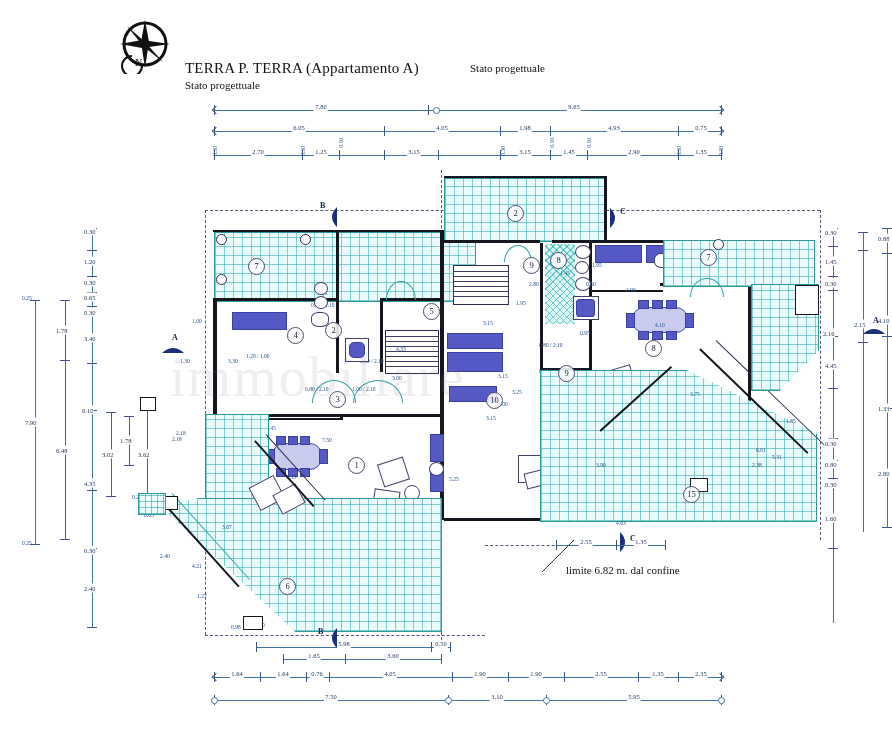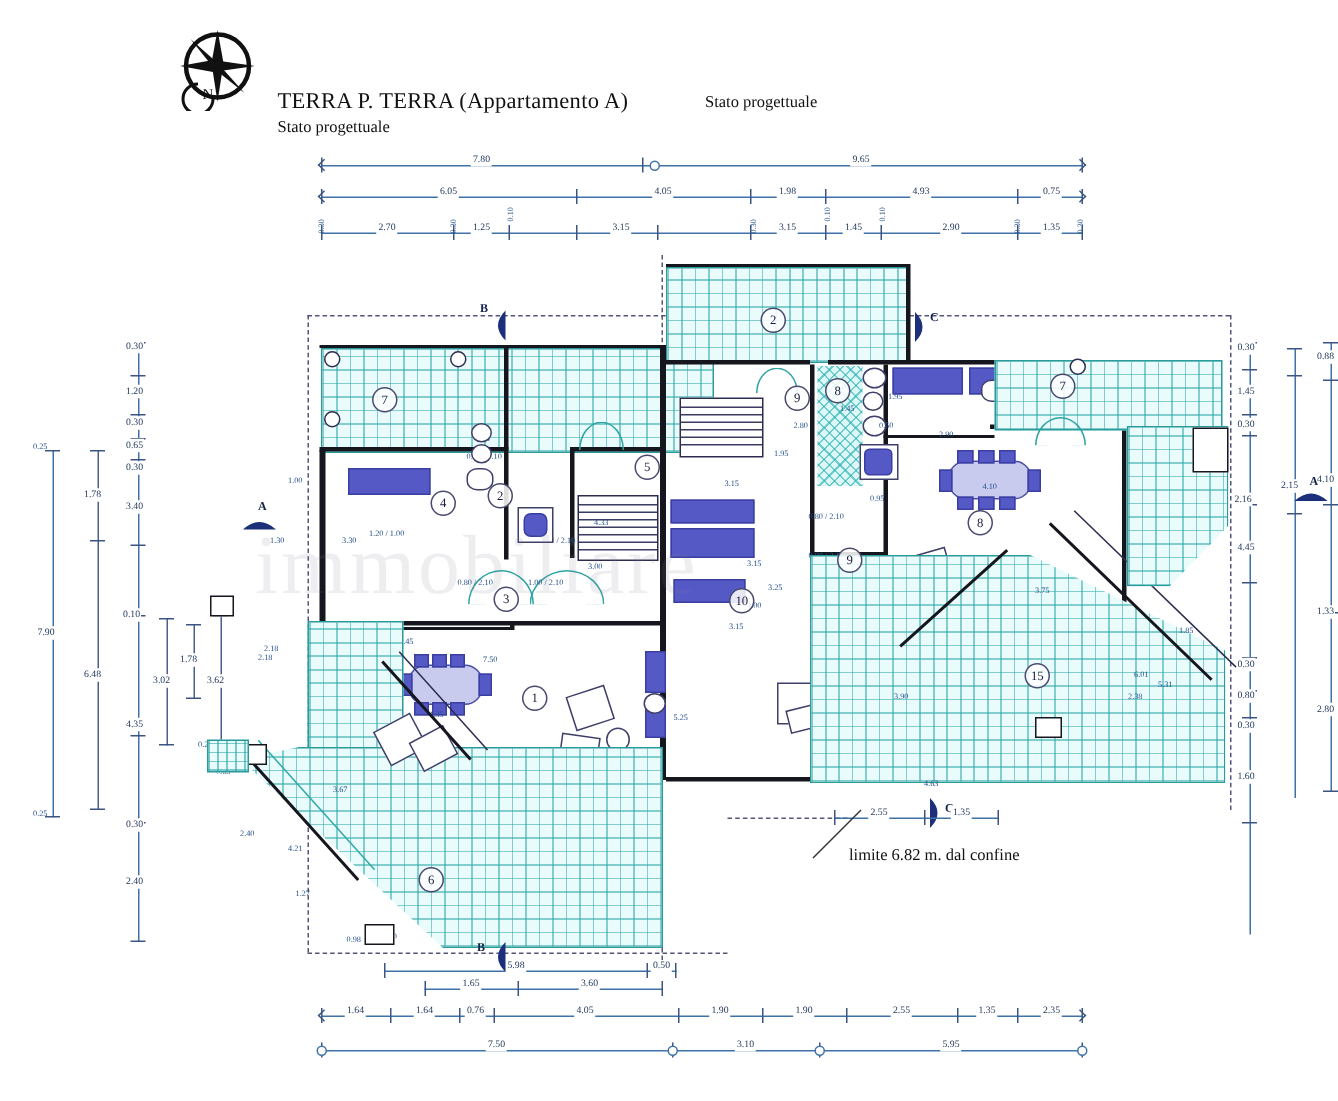--- a/index.html
+++ b/index.html
@@ -528,21 +528,21 @@
   <div class="smalltxt" style="left:528px;top:470px;">0.75</div>
   <div class="furn out" style="left:547px;top:426px;width:28px;height:24px;"></div>
   <div class="furn out" style="left:518px;top:455px;width:42px;height:26px;"></div>
   <div class="furn out" style="left:525px;top:470px;width:28px;height:14px;transform:rotate(-14deg);"></div>
 
   <div class="furn out" style="left:604px;top:368px;width:28px;height:24px;transform:rotate(-16deg);"></div>
   <div class="furn out" style="left:620px;top:397px;width:26px;height:24px;transform:rotate(6deg);"></div>
   <div class="furn out" style="left:608px;top:391px;width:14px;height:14px;border-radius:50%;"></div>
 
   <div class="terrace" style="left:540px;top:370px;width:275px;height:150px;clip-path:polygon(0% 0%, 53% 0%, 100% 42%, 100% 100%, 0% 100%);"></div>
-  <div class="roomnum" style="left:683px;top:442px;">15</div>
+  <div class="roomnum" style="left:683px;top:486px;">15</div>
   <div class="smalltxt" style="left:690px;top:391px;">3.75</div>
   <div class="smalltxt" style="left:596px;top:462px;">3.90</div>
   <div class="smalltxt" style="left:616px;top:520px;">4.63</div>
   <div class="smalltxt" style="left:756px;top:447px;">6.01</div>
   <div class="smalltxt" style="left:772px;top:454px;">5.31</div>
   <div class="smalltxt" style="left:752px;top:462px;">2.38</div>
   <div class="smalltxt" style="left:786px;top:418px;">1.85</div>
 
   <div style="position:absolute;left:700px;top:348px;width:150px;height:1.6px;background:#16161e;transform-origin:left center;transform:rotate(44deg);"></div>
   <div style="position:absolute;left:716px;top:340px;width:150px;height:1.4px;background:#2c2c50;transform-origin:left center;transform:rotate(44deg);"></div>

